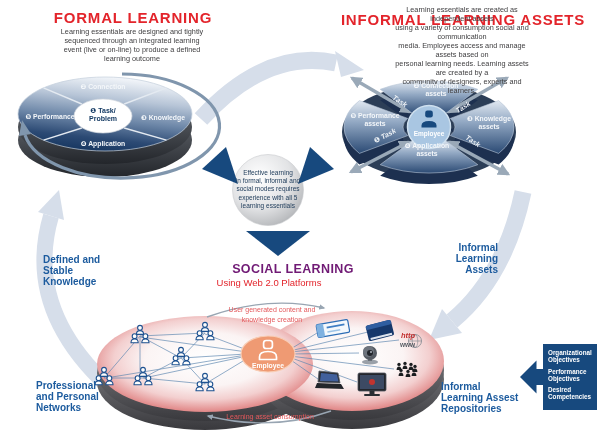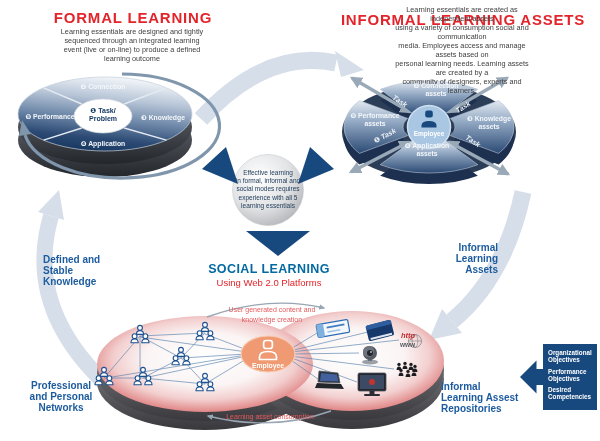--- a/index.html
+++ b/index.html
@@ -6,21 +6,21 @@
   .canvas{position:relative;width:600px;height:441px;background:#fff;overflow:hidden;
           font-family:"Liberation Sans","DejaVu Sans",sans-serif;}
   .canvas svg{position:absolute;left:0;top:0;}
   .t{position:absolute;transform:translate(-50%,-50%);text-align:center;white-space:pre-line;}
   .title{font-weight:bold;font-size:15px;letter-spacing:.8px;color:#e3242b;white-space:nowrap;}
   .desc{font-size:7.3px;line-height:9px;color:#414042;}
   .wlab{font-size:6.8px;font-weight:bold;color:#f4f7fa;line-height:7.6px;}
   .wcenter{font-size:7px;font-weight:bold;color:#143a63;line-height:8.2px;}
   .task{font-size:7px;font-style:italic;font-weight:bold;color:#eef2f6;white-space:nowrap;}
   .sph{font-size:6.5px;line-height:8.2px;color:#24405e;}
-  .soc-title{font-size:12.5px;font-weight:bold;letter-spacing:.4px;color:#0369a1;white-space:nowrap;}
+  .soc-title{font-size:12.5px;font-weight:bold;letter-spacing:.4px;color:#701a75;white-space:nowrap;margin-left:24px;}
   .soc-sub{font-size:9.5px;color:#e3242b;white-space:nowrap;}
   .flow{font-size:7px;line-height:9.5px;color:#e4595c;}
   .bluelab{position:absolute;font-size:10px;font-weight:bold;color:#1c5b9e;line-height:11px;white-space:pre-line;}
   .emp{font-size:6.8px;font-weight:bold;color:#fff;white-space:nowrap;}
   .obj-box{position:absolute;left:543px;top:344px;width:54px;height:66px;background:#17497e;
            box-sizing:border-box;padding:5px 2px 0 5px;}
   .obj-item{font-size:6.3px;line-height:7px;font-weight:bold;color:#fff;white-space:pre-line;margin-bottom:4.5px;}
 </style>
 </head>
 <body>
@@ -304,21 +304,21 @@
 
 <div class="t flow" style="left:272px;top:314px;">User generated content and
 knowledge creation</div>
 <div class="t flow" style="left:270px;top:417px;">Learning asset consumption</div>
 
 <div class="t emp" style="left:268px;top:365px;">Employee</div>
 
 <div class="bluelab" style="left:43px;top:254px;">Defined and
 Stable
 Knowledge</div>
-<div class="bluelab" style="left:20px;top:380px;width:82px;text-align:center;">Professional
+<div class="bluelab" style="left:36px;top:380px;width:82px;text-align:left;">Professional
 and Personal
 Networks</div>
 <div class="bluelab" style="left:426px;top:242px;width:72px;text-align:right;">Informal
 Learning
 Assets</div>
 <div class="bluelab" style="left:441px;top:381px;">Informal
 Learning Assest
 Repositories</div>
 
 <div class="obj-box">

